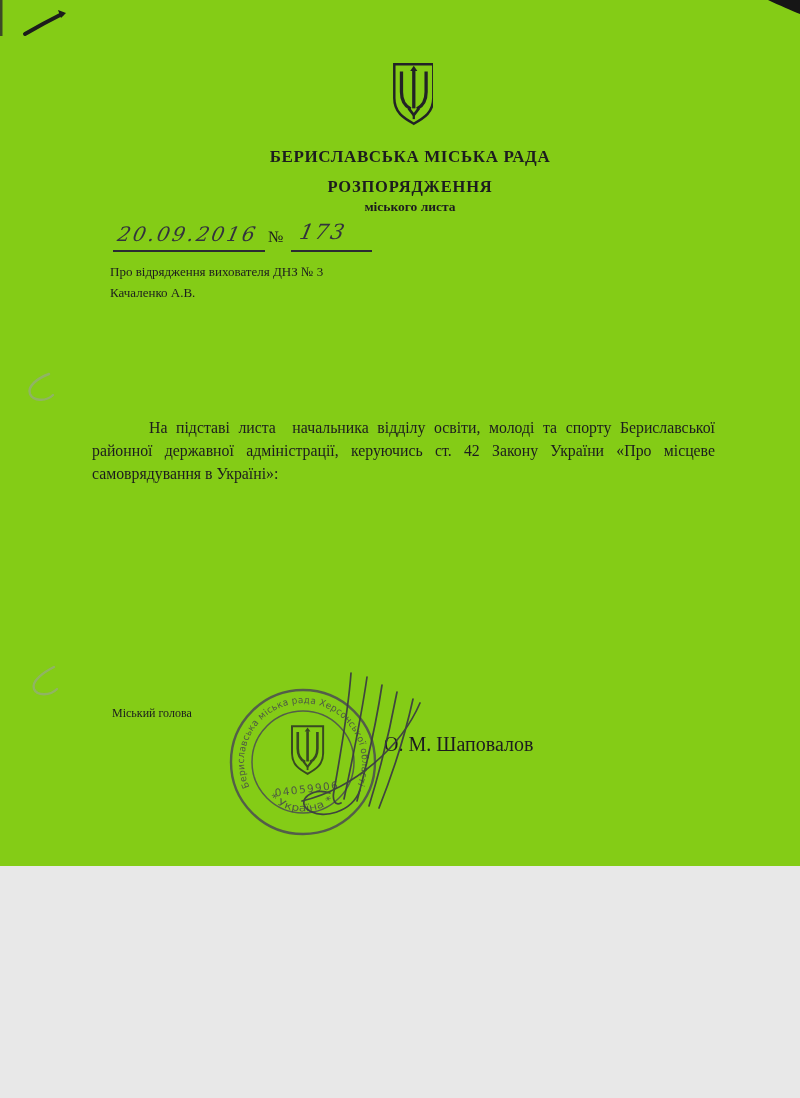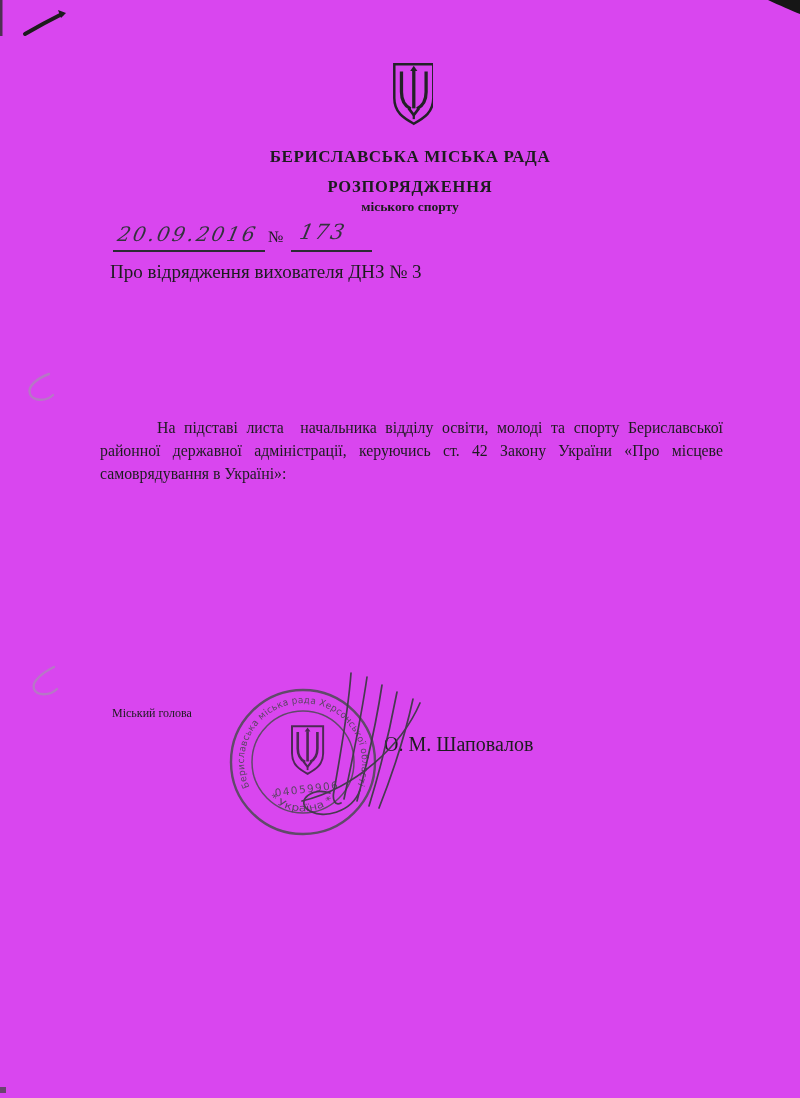--- a/index.html
+++ b/index.html
@@ -1,19 +1,19 @@
 <!DOCTYPE html>
 <html lang="uk"><head>
 <meta charset="utf-8">
 <style>
   html,body{margin:0;padding:0;background:#e8e8e8;}
   .page{
     position:relative;
-    width:800px;height:1098px;
-    background:#d946ef;
+    width:800px;height:866px;
+    background:#84cc16;
     overflow:hidden;
     font-family:"Liberation Serif", serif;
     color:#1c1c1e;
   }
   .abs{position:absolute;}
   
   .emblem{left:383px;top:58px;width:50px;height:70px;}
   .title-block{left:20px;top:147px;width:780px;text-align:center;line-height:1.18;}
   .org-name{font-size:17px;font-weight:700;letter-spacing:.6px;}
   .doc-type{font-size:16.5px;font-weight:700;letter-spacing:.8px;margin-top:10px;}
@@ -26,23 +26,23 @@
     transform:skewX(-12deg);
     display:inline-block;
   }
   .date-value{left:118px;top:222px;font-size:20px;letter-spacing:2.5px;}
   .num-sign{left:268px;top:228px;font-size:16px;font-weight:400;}
   .num-value{left:300px;top:220px;font-size:21px;letter-spacing:2px;}
   .u-line{height:2px;background:#2b2b33;top:250px;}
   .u-line.l1{left:113px;width:152px;}
   .u-line.l2{left:291px;width:81px;}
   
-  .subject{left:110px;top:261px;font-size:19px;line-height:21px;}
+  .subject{left:110px;top:261px;font-size:13px;line-height:21px;}
   
-  .para{left:100px;width:623px;font-size:15.8px;line-height:23px;text-align:justify;text-indent:57px;}
+  .para{left:92px;width:623px;font-size:15.8px;line-height:23px;text-align:justify;text-indent:57px;}
   .para1{top:400px;}
   .para2{top:500px;}
   
   .sign-title{left:112px;top:706px;font-size:12px;}
   .sign-name{left:384px;top:733px;font-size:20px;}
   
   .stamp{left:223px;top:682px;width:160px;height:166px;}
   .overlay{left:0;top:0;width:800px;height:1098px;pointer-events:none;}
   svg{display:block;}
 </style>
@@ -67,31 +67,32 @@
     </defs>
   </svg>
 
   <svg class="abs emblem" viewBox="0 0 38 50">
     <use href="#tryzub" transform="scale(1.0)"></use>
   </svg>
 
   <div class="abs title-block">
     <div class="org-name">БЕРИСЛАВСЬКА МІСЬКА РАДА</div>
     <div class="doc-type">РОЗПОРЯДЖЕННЯ</div>
-    <div class="doc-subtype">міського спорту</div>
+    <div class="doc-subtype">міського листа</div>
   </div>
 
   <span class="abs date-value handwrite">20.09.2016</span>
   <span class="abs num-sign">№</span>
   <span class="abs num-value handwrite">173</span>
   <div class="abs u-line l1"></div>
   <div class="abs u-line l2"></div>
 
   <div class="abs subject">
     <div>Про відрядження вихователя ДНЗ № 3</div>
+    <div>Качаленко А.В.</div>
   </div>
 
   <p class="abs para para1">На підставі листа  начальника відділу освіти, молоді та спорту Бериславської районної державної адміністрації, керуючись ст. 42 Закону України «Про місцеве самоврядування в Україні»:</p>
 
   <span class="abs sign-title">Міський голова</span>
   <span class="abs sign-name">О. М. Шаповалов</span>
 
   <svg class="abs stamp" viewBox="-80 -80 160 166">
     <g opacity="0.85">
       <circle r="72" fill="none" stroke="#4b4b52" stroke-width="2.4"></circle>

